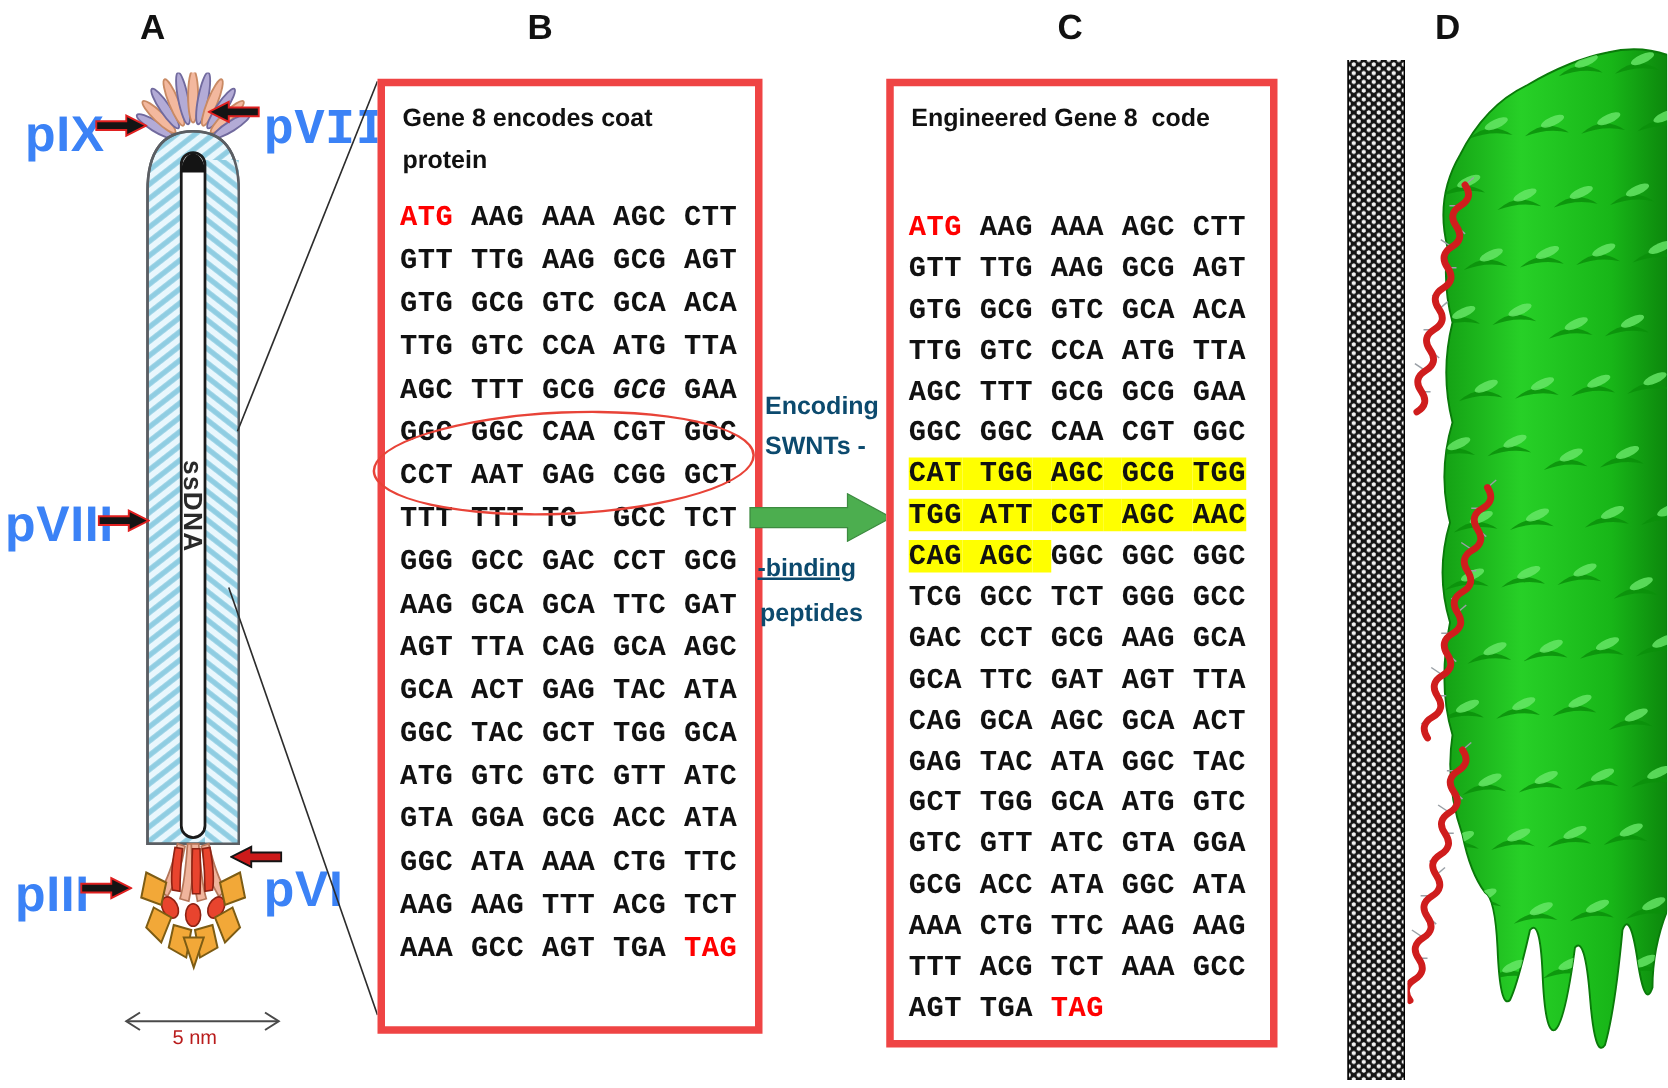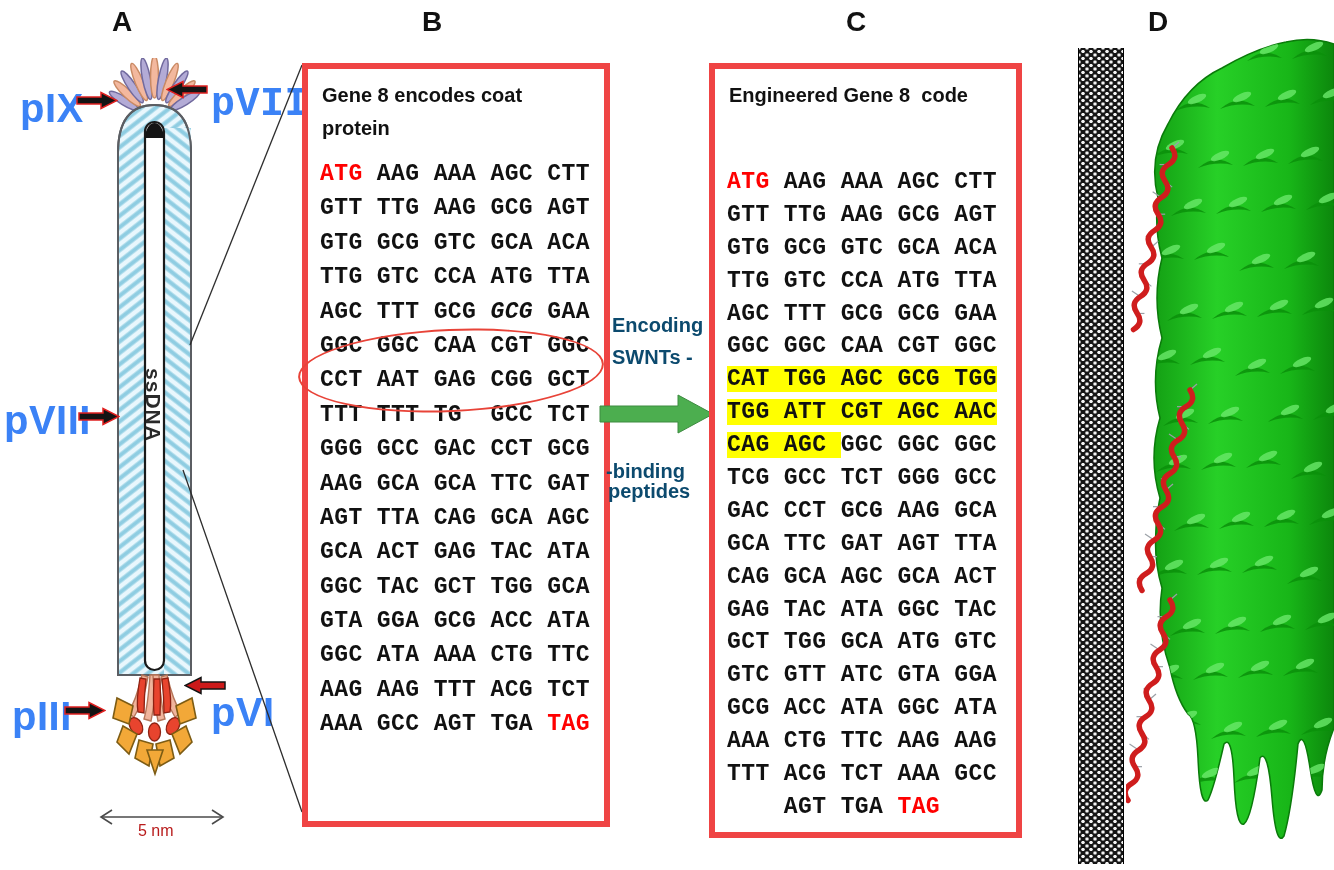--- a/index.html
+++ b/index.html
@@ -4,21 +4,21 @@
 <style>
   html,body{margin:0;padding:0;background:#ffffff;}
   .canvas{position:relative;width:1334px;height:870px;background:#fff;overflow:hidden;
           font-family:"Liberation Sans",sans-serif;color:#111;}
   .abs{position:absolute;}
   .plabel{position:absolute;top:6px;font-size:28px;font-weight:bold;color:#111;}
   .sidelabel{position:absolute;font-size:40px;font-weight:bold;color:#3b82f6;letter-spacing:0.5px;}
   .seq-box{position:absolute;background:#fff;border:6px solid #ef4444;}
   .box-title{position:absolute;left:14px;top:10px;font-size:20px;font-weight:bold;line-height:33px;color:#111;white-space:pre;}
   .seq{position:absolute;left:12px;font-family:"Liberation Mono",monospace;font-weight:bold;
-       font-size:23px;color:#111;letter-spacing:0.4px;text-align:center;}
+       font-size:23px;color:#111;letter-spacing:0.4px;}
   .seq-line{white-space:pre;}
   #seqB .seq-line{line-height:34.4px;height:34.4px;}
   #seqC .seq-line{line-height:32.9px;height:32.9px;}
   .red{color:var(--seq-red,#ff0000);}
   .it{font-style:italic;}
   .hl{background:var(--hl-yellow,#ffff00);}
   .mid-label{position:absolute;font-size:20px;font-weight:bold;color:#0c4a6e;}
   .red-ellipse{position:absolute;border:2px solid var(--ellipse-red,#e84338);border-radius:50%;
                transform:rotate(-2.5deg);pointer-events:none;}
   .nanotube{position:absolute;background-color:#151515;
@@ -173,35 +173,36 @@
         <div class="seq-line"><span>TTG</span><span> </span><span>GTC</span><span> </span><span>CCA</span><span> </span><span>ATG</span><span> </span><span>TTA</span></div>
         <div class="seq-line"><span>AGC</span><span> </span><span>TTT</span><span> </span><span>GCG</span><span> </span><span class="it">GCG</span><span> </span><span>GAA</span></div>
         <div class="seq-line"><span>GGC</span><span> </span><span>GGC</span><span> </span><span>CAA</span><span> </span><span>CGT</span><span> </span><span>GGC</span></div>
         <div class="seq-line"><span>CCT</span><span> </span><span>AAT</span><span> </span><span>GAG</span><span> </span><span>CGG</span><span> </span><span>GCT</span></div>
         <div class="seq-line"><span>TTT</span><span> </span><span>TTT</span><span> </span><span>TG </span><span> </span><span>GCC</span><span> </span><span>TCT</span></div>
         <div class="seq-line"><span>GGG</span><span> </span><span>GCC</span><span> </span><span>GAC</span><span> </span><span>CCT</span><span> </span><span>GCG</span></div>
         <div class="seq-line"><span>AAG</span><span> </span><span>GCA</span><span> </span><span>GCA</span><span> </span><span>TTC</span><span> </span><span>GAT</span></div>
         <div class="seq-line"><span>AGT</span><span> </span><span>TTA</span><span> </span><span>CAG</span><span> </span><span>GCA</span><span> </span><span>AGC</span></div>
         <div class="seq-line"><span>GCA</span><span> </span><span>ACT</span><span> </span><span>GAG</span><span> </span><span>TAC</span><span> </span><span>ATA</span></div>
         <div class="seq-line"><span>GGC</span><span> </span><span>TAC</span><span> </span><span>GCT</span><span> </span><span>TGG</span><span> </span><span>GCA</span></div>
+        <div class="seq-line"><span>ATG</span><span> </span><span>GTC</span><span> </span><span>GTC</span><span> </span><span>GTT</span><span> </span><span>ATC</span></div>
         <div class="seq-line"><span>GTA</span><span> </span><span>GGA</span><span> </span><span>GCG</span><span> </span><span>ACC</span><span> </span><span>ATA</span></div>
         <div class="seq-line"><span>GGC</span><span> </span><span>ATA</span><span> </span><span>AAA</span><span> </span><span>CTG</span><span> </span><span>TTC</span></div>
         <div class="seq-line"><span>AAG</span><span> </span><span>AAG</span><span> </span><span>TTT</span><span> </span><span>ACG</span><span> </span><span>TCT</span></div>
         <div class="seq-line"><span>AAA</span><span> </span><span>GCC</span><span> </span><span>AGT</span><span> </span><span>TGA</span><span> </span><span class="red">TAG</span></div>
       </div>
   </div>
 
   <div class="red-ellipse" style="left:298px;top:329px;width:302px;height:79px;"></div>
 
   <div class="mid-label" style="left:612px;top:314px;">Encoding</div>
   <div class="mid-label" style="left:612px;top:346px;">SWNTs -</div>
   <svg class="abs" style="left:598px;top:390px;" width="118" height="48" viewBox="0 0 118 48">
     <path d="M2,16 H80 V5 L115,24 L80,43 V32 H2 Z" fill="#4cae4f" stroke="#3d8b40" stroke-width="1"></path>
   </svg>
-  <div class="mid-label" style="left:606px;top:460px;">-binding</div>
+  <div class="mid-label" style="left:606px;top:444px;text-decoration:underline;">-binding</div>
   <div class="mid-label" style="left:608px;top:480px;">peptides</div>
 
   <div class="seq-box" style="left:709px;top:63px;width:301px;height:763px;">
     <div class="box-title"><span>Engineered Gene 8  code</span></div>
     <div class="seq" id="seqC" style="top:97px;">
         <div class="seq-line"><span class="red">ATG</span><span> </span><span>AAG</span><span> </span><span>AAA</span><span> </span><span>AGC</span><span> </span><span>CTT</span></div>
         <div class="seq-line"><span>GTT</span><span> </span><span>TTG</span><span> </span><span>AAG</span><span> </span><span>GCG</span><span> </span><span>AGT</span></div>
         <div class="seq-line"><span>GTG</span><span> </span><span>GCG</span><span> </span><span>GTC</span><span> </span><span>GCA</span><span> </span><span>ACA</span></div>
         <div class="seq-line"><span>TTG</span><span> </span><span>GTC</span><span> </span><span>CCA</span><span> </span><span>ATG</span><span> </span><span>TTA</span></div>
         <div class="seq-line"><span>AGC</span><span> </span><span>TTT</span><span> </span><span>GCG</span><span> </span><span>GCG</span><span> </span><span>GAA</span></div>

